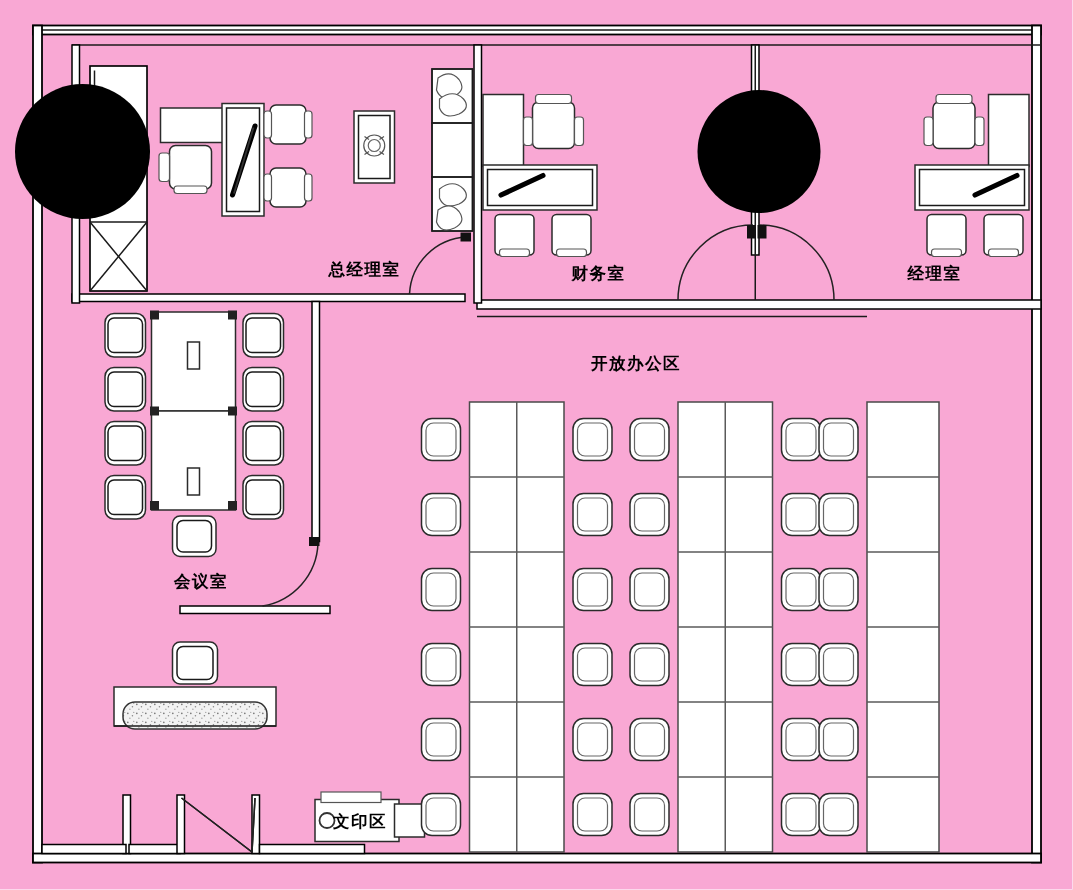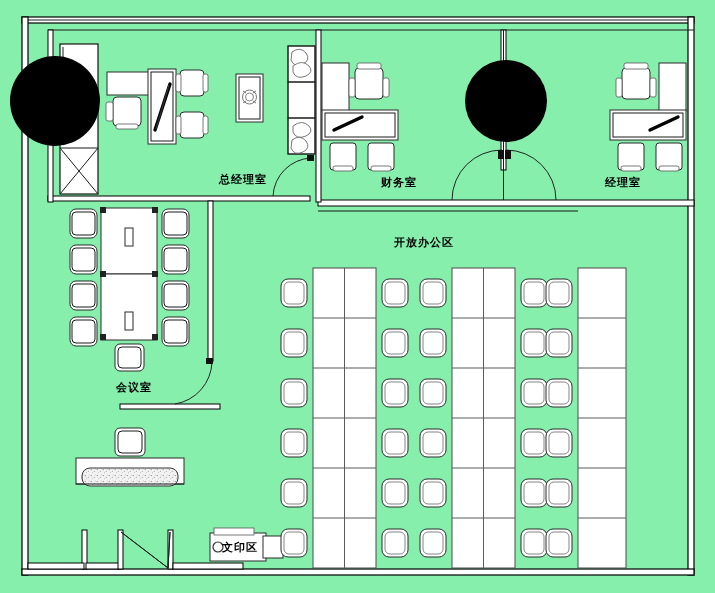--- a/index.html
+++ b/index.html
@@ -1,18 +1,18 @@
 <!DOCTYPE html>
 <html><head>
 <meta charset="utf-8">
 <style>
   html,body{margin:0;padding:0;background:#ffffff;}
   body{width:715px;height:593px;overflow:hidden;
        font-family:"DejaVu Sans","Liberation Sans",sans-serif;}
-  #plan-root{position:relative;width:715px;height:593px;background:#86efac;}
+  #plan-root{position:relative;width:715px;height:593px;background:#f9a8d4;}
   svg#plan{display:block;width:715px;height:593px;}
   .wall{stroke:#000;fill:#fff;}
   .thin{stroke:#1a1a1a;fill:none;stroke-width:1;}
   .furn{stroke:#2b2b2b;fill:#ffffff;stroke-width:1;}
   .furn-l{stroke:#555;fill:#ffffff;stroke-width:0.8;}
   .swing{stroke:#222;fill:none;stroke-width:1;}
   .rmlabel{font-family:"DejaVu Sans","Liberation Sans",sans-serif;
            font-size:11px;font-weight:700;fill:#000;
            text-anchor:middle;letter-spacing:1px;}
   .hatch-fill{fill:url(#speckle);stroke:#333;stroke-width:1;}

